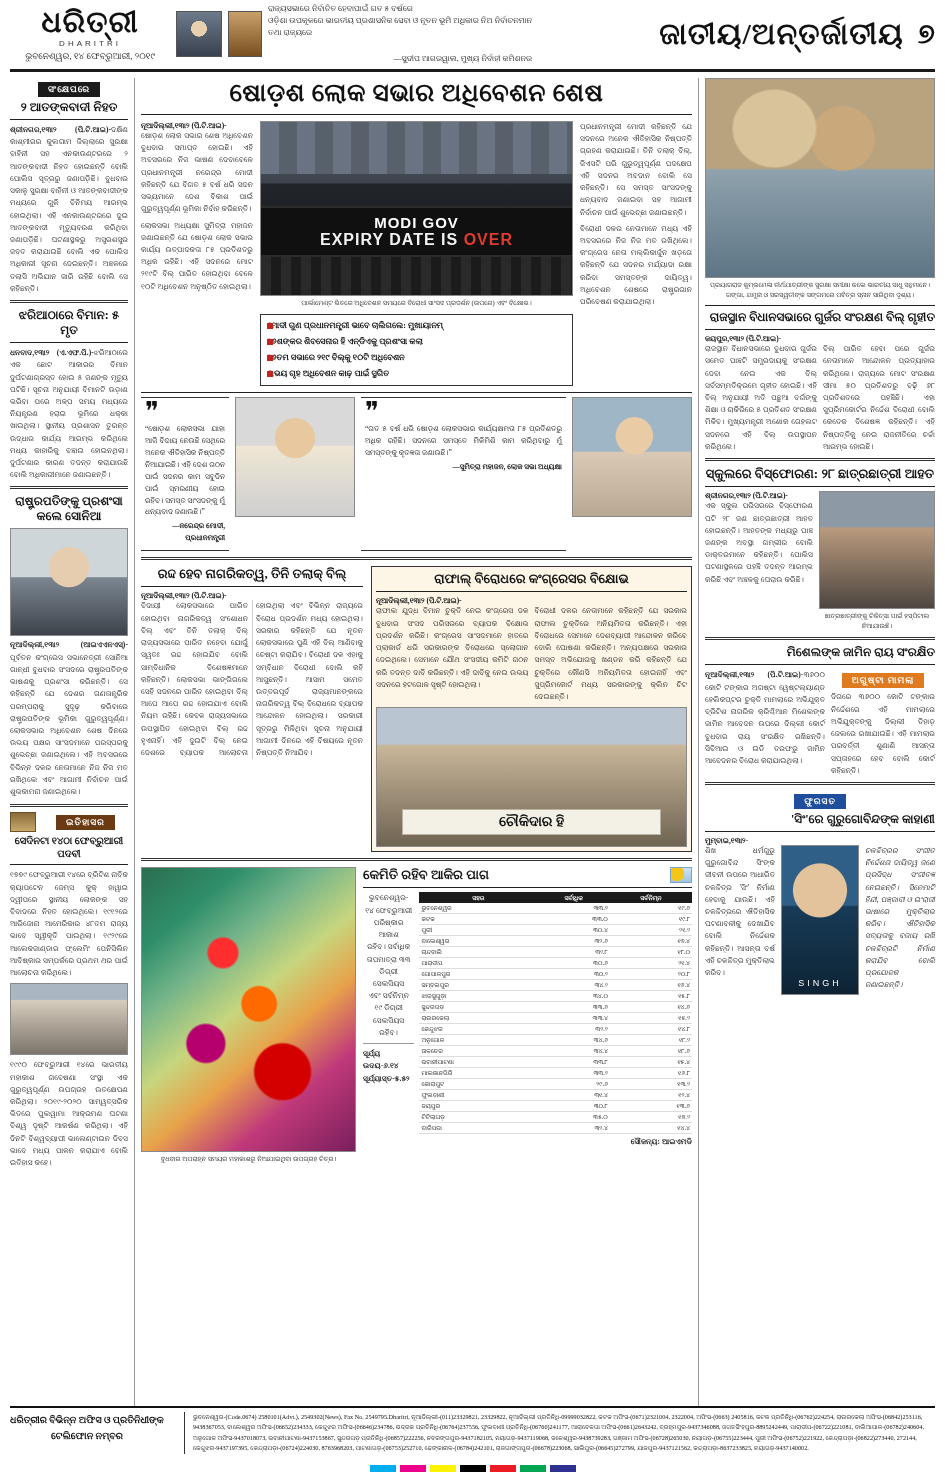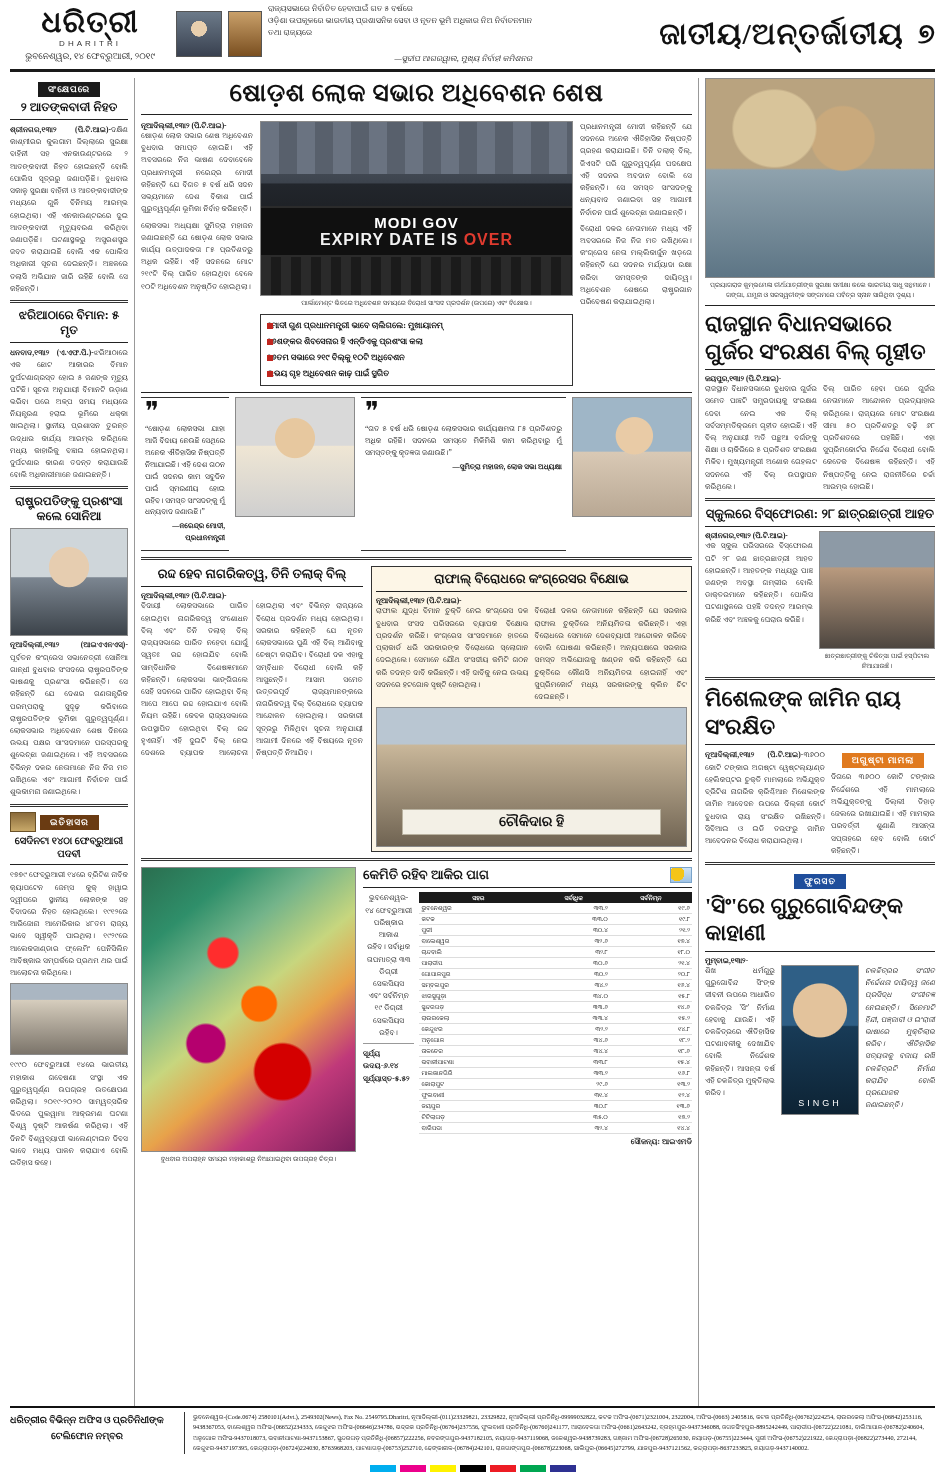--- a/index.html
+++ b/index.html
@@ -40,21 +40,21 @@
     width:46px;height:46px;border:1px solid #555;
     background:
       radial-gradient(circle at 50% 38%, #e8cfae 0 22%, rgba(0,0,0,0) 23%),
       linear-gradient(#6c7a89, #394150);
   }
   .mast-photo2 {
     width:34px;height:46px;border:1px solid #555;
     background: linear-gradient(#c9a06a,#7a4f20);
   }
   .mast-lines { font-size:8px; line-height:1.5; color:#222; }
-  .mast-lines .sig { text-align:right; font-style:italic; margin-top:14px; }
+  .mast-lines .sig { text-align:right; margin-top:14px; }
   .mast-right { display:flex; align-items:center; gap:14px; }
   .section-title {
     font-size: 30px; font-weight: bold; color:#111; font-family:"Liberation Serif", serif;
     letter-spacing:1px;
   }
   .page-no { font-size: 28px; font-weight:bold; }
 
   
   .content { display:flex; gap:6px; margin-top:6px; height:1330px; }
   .col { display:flex; flex-direction:column; }
@@ -64,21 +64,21 @@
 
   
   .odia { font-family:"Liberation Serif", serif; }
   .body-text {
     font-size: 7.4px; line-height: 1.65; text-align: justify; color:#1a1a1a;
     letter-spacing:0.1px;
   }
   .dateline { font-size:7.4px; font-weight:bold; }
   .hl { font-size: 12px; font-weight:bold; line-height:1.25; text-align:center; }
   .hl-lg { font-size: 25px; font-weight:bold; text-align:center; line-height:1.2; letter-spacing:0.5px;}
-  .hl-md { font-size: 22px; font-weight:bold; text-align:left; line-height:1.25; }
+  .hl-md { font-size: 12px; font-weight:bold; text-align:right; line-height:1.25; }
   .hl-sm { font-size: 13px; font-weight:bold; text-align:center; line-height:1.25; }
   .hr { border-top:1px solid #222; margin:4px 0; }
   .hr-thin { border-top:1px solid #999; margin:4px 0; }
   .hr-dbl { border-top:3px double #333; margin:5px 0; }
 
   
   .photo { position:relative; overflow:hidden; border:1px solid #8a8a8a; }
   .cap { font-size:6.6px; line-height:1.45; text-align:center; padding:2px 1px; color:#222; }
 
   .protest {
@@ -243,21 +243,21 @@
       <div class="body-text odia"><b>ଶ୍ରୀନଗର,୧୩ା୨ (ପି.ଟି.ଆଇ)-</b><span>ଦକ୍ଷିଣ କାଶ୍ମୀରର କୁଲଗାମ ଜିଲ୍ଲାରେ ସୁରକ୍ଷା ବାହିନୀ ସହ ଏନକାଉଣ୍ଟରରେ ୨ ଆତଙ୍କବାଦୀ ନିହତ ହୋଇଛନ୍ତି ବୋଲି ପୋଲିସ ସୂତ୍ରରୁ ଜଣାପଡ଼ିଛି। ବୁଧବାର ସକାଳୁ ସୁରକ୍ଷା ବାହିନୀ ଓ ଆତଙ୍କବାଦୀଙ୍କ ମଧ୍ୟରେ ଗୁଳି ବିନିମୟ ଆରମ୍ଭ ହୋଇଥିଲା। ଏହି ଏନକାଉଣ୍ଟରରେ ଦୁଇ ଆତଙ୍କବାଦୀ ମୃତ୍ୟୁବରଣ କରିଥିବା ଜଣାପଡ଼ିଛି। ଘଟଣାସ୍ଥଳରୁ ଅସ୍ତ୍ରଶସ୍ତ୍ର ଜବତ କରାଯାଇଛି ବୋଲି ଏକ ପୋଲିସ ଅଧିକାରୀ ସୂଚନା ଦେଇଛନ୍ତି। ଅଞ୍ଚଳରେ ତଲାସି ଅଭିଯାନ ଜାରି ରହିଛି ବୋଲି ସେ କହିଛନ୍ତି।</span></div>
       <div class="hr-dbl"></div>
       <div class="hl odia">ଝରିଆଠାରେ ବିମାନ: ୫ ମୃତ</div>
       <div class="hr"></div>
       <div class="body-text odia"><b>ଧନବାଦ,୧୩ା୨ (ଏ.ଏଫ.ପି.)-</b><span>ଝରିଆଠାରେ ଏକ ଛୋଟ ଆକାରର ବିମାନ ଦୁର୍ଘଟଣାଗ୍ରସ୍ତ ହୋଇ ୫ ଜଣଙ୍କ ମୃତ୍ୟୁ ଘଟିଛି। ସୂଚନା ଅନୁଯାୟୀ ବିମାନଟି ଉଡ଼ାଣ ଭରିବା ପରେ ଅଳ୍ପ ସମୟ ମଧ୍ୟରେ ନିୟନ୍ତ୍ରଣ ହରାଇ ଭୂମିରେ ଧକ୍କା ଖାଇଥିଲା। ସ୍ଥାନୀୟ ପ୍ରଶାସନ ତୁରନ୍ତ ଉଦ୍ଧାର କାର୍ଯ୍ୟ ଆରମ୍ଭ କରିଥିଲେ ମଧ୍ୟ କାହାରିକୁ ବଞ୍ଚାଇ ହୋଇନଥିଲା। ଦୁର୍ଘଟଣାର କାରଣ ତଦନ୍ତ କରାଯାଉଛି ବୋଲି ଅଧିକାରୀମାନେ ଜଣାଇଛନ୍ତି।</span></div>
       <div class="hr-dbl"></div>
       <div class="hl odia">ରାଷ୍ଟ୍ରପତିଙ୍କୁ ପ୍ରଶଂସା କଲେ ସୋନିଆ</div>
       <div class="photo sonia" style="height:108px;margin:4px 0 3px;"></div>
       <div class="body-text odia"><b>ନୂଆଦିଲ୍ଲୀ,୧୩ା୨ (ଆଇଏଏନଏସ୍)-</b><span>ପୂର୍ବତନ କଂଗ୍ରେସ ସଭାନେତ୍ରୀ ସୋନିଆ ଗାନ୍ଧୀ ବୁଧବାର ସଂସଦରେ ରାଷ୍ଟ୍ରପତିଙ୍କ ଭାଷଣକୁ ପ୍ରଶଂସା କରିଛନ୍ତି। ସେ କହିଛନ୍ତି ଯେ ଦେଶର ଗଣତାନ୍ତ୍ରିକ ପରମ୍ପରାକୁ ସୁଦୃଢ଼ କରିବାରେ ରାଷ୍ଟ୍ରପତିଙ୍କ ଭୂମିକା ଗୁରୁତ୍ୱପୂର୍ଣ୍ଣ। ଲୋକସଭାର ଅଧିବେଶନ ଶେଷ ଦିନରେ ଉଭୟ ପକ୍ଷର ସାଂସଦମାନେ ପରସ୍ପରକୁ ଶୁଭେଚ୍ଛା ଜଣାଇଥିଲେ। ଏହି ଅବସରରେ ବିଭିନ୍ନ ଦଳର ନେତାମାନେ ନିଜ ନିଜ ମତ ରଖିଥିଲେ ଏବଂ ଆଗାମୀ ନିର୍ବାଚନ ପାଇଁ ଶୁଭକାମନା ଜଣାଇଥିଲେ।</span></div>
       <div class="hr-dbl" style="margin-top:6px;"></div>
-      <div style="display:flex;align-items:center;gap:4px;">
+      <div style="display:flex;align-items:center;gap:20px;">
         <div style="width:26px;height:20px;background:linear-gradient(#8a6a3a,#c8a96a);border:1px solid #6a5128;"></div>
         <span class="kicker odia" style="background:#6a3b12;">ଇତିହାସର</span>
       </div>
       <div class="hl odia" style="font-size:10px;margin-top:3px;">ସେଦିନଟା ୧୪ଠା ଫେବ୍ରୁଆରୀ ପଦବୀ</div>
       <div class="hr"></div>
       <div class="body-text odia">୧୭୭୯ ଫେବ୍ରୁଆରୀ ୧୪ରେ ବ୍ରିଟିଶ ନାବିକ କ୍ୟାପଟେନ ଜେମ୍ସ କୁକ୍ ହାୱାଇ ଦ୍ୱୀପରେ ସ୍ଥାନୀୟ ଲୋକଙ୍କ ସହ ବିବାଦରେ ନିହତ ହୋଇଥିଲେ। ୧୯୧୨ରେ ଆରିଜୋନା ଆମେରିକାର ୪୮ତମ ରାଜ୍ୟ ଭାବେ ସ୍ୱୀକୃତି ପାଇଥିଲା। ୧୯୨୯ରେ ଆଲେକଜାଣ୍ଡାର ଫ୍ଲେମିଂ ପେନିସିଲିନ ଆବିଷ୍କାର ସମ୍ପର୍କରେ ପ୍ରଥମ ଥର ପାଇଁ ଆଲୋଚନା କରିଥିଲେ।</div>
       <div class="photo building" style="height:72px;margin:4px 0;"></div>
       <div class="body-text odia">୧୯୯୦ ଫେବ୍ରୁଆରୀ ୧୪ରେ ଭାରତୀୟ ମହାକାଶ ଗବେଷଣା ସଂସ୍ଥା ଏକ ଗୁରୁତ୍ୱପୂର୍ଣ୍ଣ ଉପଗ୍ରହ ଉତକ୍ଷେପଣ କରିଥିଲା। ୨୦୧୯-୨୦୨୦ ସାମ୍ୱତ୍ସରିକ ଭିତରେ ପୁଲୱାମା ଆକ୍ରମଣ ଘଟଣା ବିଶ୍ୱ ଦୃଷ୍ଟି ଆକର୍ଷଣ କରିଥିଲା। ଏହି ଦିନଟି ବିଶ୍ୱବ୍ୟାପୀ ଭାଲେଣ୍ଟାଇନ ଦିବସ ଭାବେ ମଧ୍ୟ ପାଳନ କରାଯାଏ ବୋଲି ଇତିହାସ କହେ।</div>
     </div>
 

